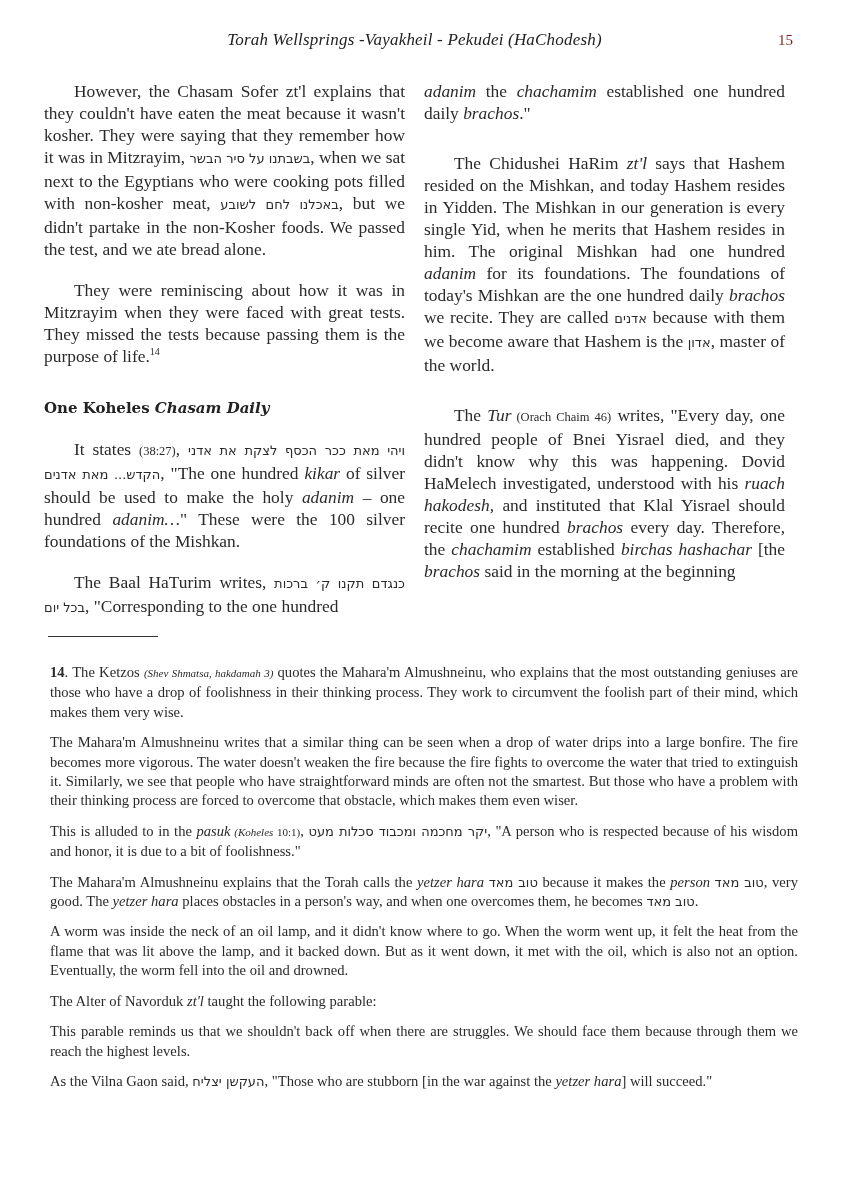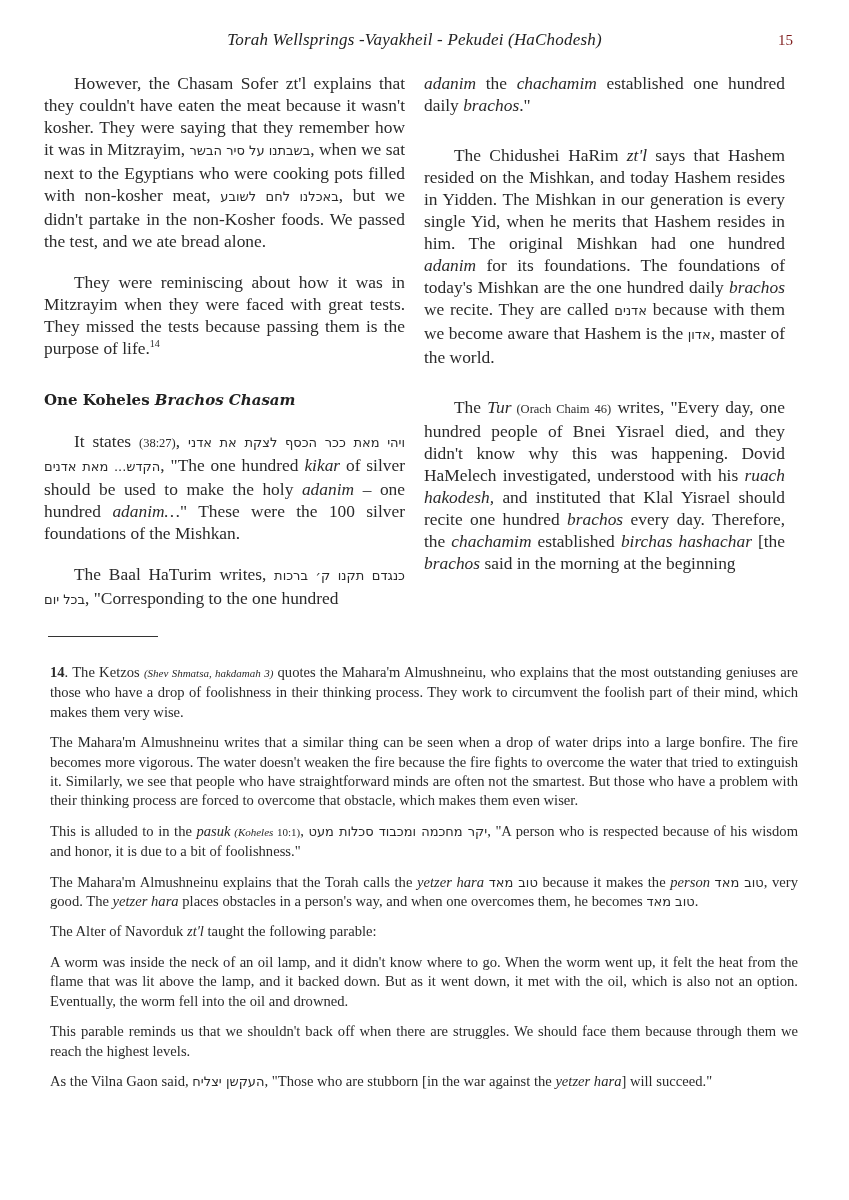--- a/index.html
+++ b/index.html
@@ -15,21 +15,21 @@
     .page-number {
       position: absolute; right: 56px; top: 2px;
       font-family: "Liberation Serif", serif; font-size: 15px; color: #7f1d1d;
     }
     .col {
       position: absolute; top: 72px; width: 361px;
       font-family: "Liberation Serif", serif; font-size: 17.4px; line-height: 22px; color: #2a2a2a;
     }
     .col-left { left: 44px; }
     .col-right { left: 424px; }
-    .col p { margin: 0 0 19px 0; text-align: justify; text-indent: 0; }
+    .col p { margin: 8px 0 19px 0; text-align: justify; text-indent: 0; }
     .col p.indent { text-indent: 30px; }
     .col p.noind { text-indent: 0; }
     .heb { font-family: "DejaVu Sans", sans-serif; font-size: 13px; direction: rtl; unicode-bidi: embed; }
     .small { font-size: 12.5px; }
     .sup { font-size: 10px; vertical-align: super; line-height: 0; }
     .subhead {
       font-family: "DejaVu Serif", serif; font-weight: bold; font-size: 15px;
       text-align: center; margin: 30px 0 19px 0 !important; text-indent: 0 !important;
       color: #222;
     }
@@ -53,21 +53,21 @@
 <div class="header">
   <div class="header-title">Torah Wellsprings -Vayakheil - Pekudei (HaChodesh)</div>
   <div class="page-number">15</div>
 </div>
 
 <div class="col col-left">
   <p class="indent"><span>However, the Chasam Sofer zt'l explains that they couldn't have eaten the meat because it wasn't kosher. They were saying that they remember how it was in Mitzrayim, </span><span class="heb">בשבתנו על סיר הבשר</span><span>, when we sat next to the Egyptians who were cooking pots filled with non-kosher meat, </span><span class="heb">באכלנו לחם לשובע</span><span>, but we didn't partake in the non-Kosher foods. We passed the test, and we ate bread alone.</span></p>
 
   <p class="indent"><span>They were reminiscing about how it was in Mitzrayim when they were faced with great tests. They missed the tests because passing them is the purpose of life.</span><span class="sup">14</span></p>
 
-  <p class="subhead"><span>One Koheles </span><i>Brachos Chasam</i></p>
+  <p class="subhead"><span>One Koheles </span><i>Chasam Daily</i></p>
 
   <p class="indent"><span>It states </span><span class="small">(38:27)</span><span>, </span><span class="heb">ויהי מאת ככר הכסף לצקת את אדני הקדש... מאת אדנים</span><span>, "The one hundred </span><i>kikar</i><span> of silver should be used to make the holy </span><i>adanim</i><span> – one hundred </span><i>adanim…</i><span>" These were the 100 silver foundations of the Mishkan.</span></p>
 
   <p class="indent"><span>The Baal HaTurim writes, </span><span class="heb">כנגדם תקנו ק׳ ברכות בכל יום</span><span>, "Corresponding to the one hundred</span></p>
 </div>
 
 <div class="col col-right">
   <p class="noind"><i>adanim</i><span> the </span><i>chachamim</i><span> established one hundred daily </span><i>brachos</i><span>."</span></p>
 
   <p class="indent" style="margin-top:28px"><span>The Chidushei HaRim </span><i>zt'l</i><span> says that Hashem resided on the Mishkan, and today Hashem resides in Yidden. The Mishkan in our generation is every single Yid, when he merits that Hashem resides in him. The original Mishkan had one hundred </span><i>adanim</i><span> for its foundations. The foundations of today's Mishkan are the one hundred daily </span><i>brachos</i><span> we recite. They are called </span><span class="heb">אדנים</span><span> because with them we become aware that Hashem is the </span><span class="heb">אדון</span><span>, master of the world.</span></p>
@@ -79,20 +79,20 @@
 
 <div class="footnotes">
   <p><span class="fn-num">14</span><span>. The Ketzos </span><i class="small">(Shev Shmatsa, hakdamah 3)</i><span> quotes the Mahara'm Almushneinu, who explains that the most outstanding geniuses are those who have a drop of foolishness in their thinking process. They work to circumvent the foolish part of their mind, which makes them very wise.</span></p>
 
   <p>The Mahara'm Almushneinu writes that a similar thing can be seen when a drop of water drips into a large bonfire. The fire becomes more vigorous. The water doesn't weaken the fire because the fire fights to overcome the water that tried to extinguish it. Similarly, we see that people who have straightforward minds are often not the smartest. But those who have a problem with their thinking process are forced to overcome that obstacle, which makes them even wiser.</p>
 
   <p><span>This is alluded to in the </span><i>pasuk</i><i class="small"> (Koheles</i><span class="small"> 10:1)</span><span>, </span><span class="heb">יקר מחכמה ומכבוד סכלות מעט</span><span>, "A person who is respected because of his wisdom and honor, it is due to a bit of foolishness."</span></p>
 
   <p><span>The Mahara'm Almushneinu explains that the Torah calls the </span><i>yetzer hara</i><span> </span><span class="heb">טוב מאד</span><span> because it makes the </span><i>person</i><span> </span><span class="heb">טוב מאד</span><span>, very good. The </span><i>yetzer hara</i><span> places obstacles in a person's way, and when one overcomes them, he becomes </span><span class="heb">טוב מאד</span><span>.</span></p>
 
+  <p>A worm was inside the neck of an oil lamp, and it didn't know where to go. When the worm went up, it felt the heat from the flame that was lit above the lamp, and it backed down. But as it went down, it met with the oil, which is also not an option. Eventually, the worm fell into the oil and drowned.</p>
+
   <p><span>The Alter of Navorduk </span><i>zt'l</i><span> taught the following parable:</span></p>
-
-  <p>A worm was inside the neck of an oil lamp, and it didn't know where to go. When the worm went up, it felt the heat from the flame that was lit above the lamp, and it backed down. But as it went down, it met with the oil, which is also not an option. Eventually, the worm fell into the oil and drowned.</p>
 
   <p>This parable reminds us that we shouldn't back off when there are struggles. We should face them because through them we reach the highest levels.</p>
 
   <p><span>As the Vilna Gaon said, </span><span class="heb">העקשן יצליח</span><span>, "Those who are stubborn [in the war against the </span><i>yetzer hara</i><span>] will succeed."</span></p>
 </div>
 
 </body></html>

